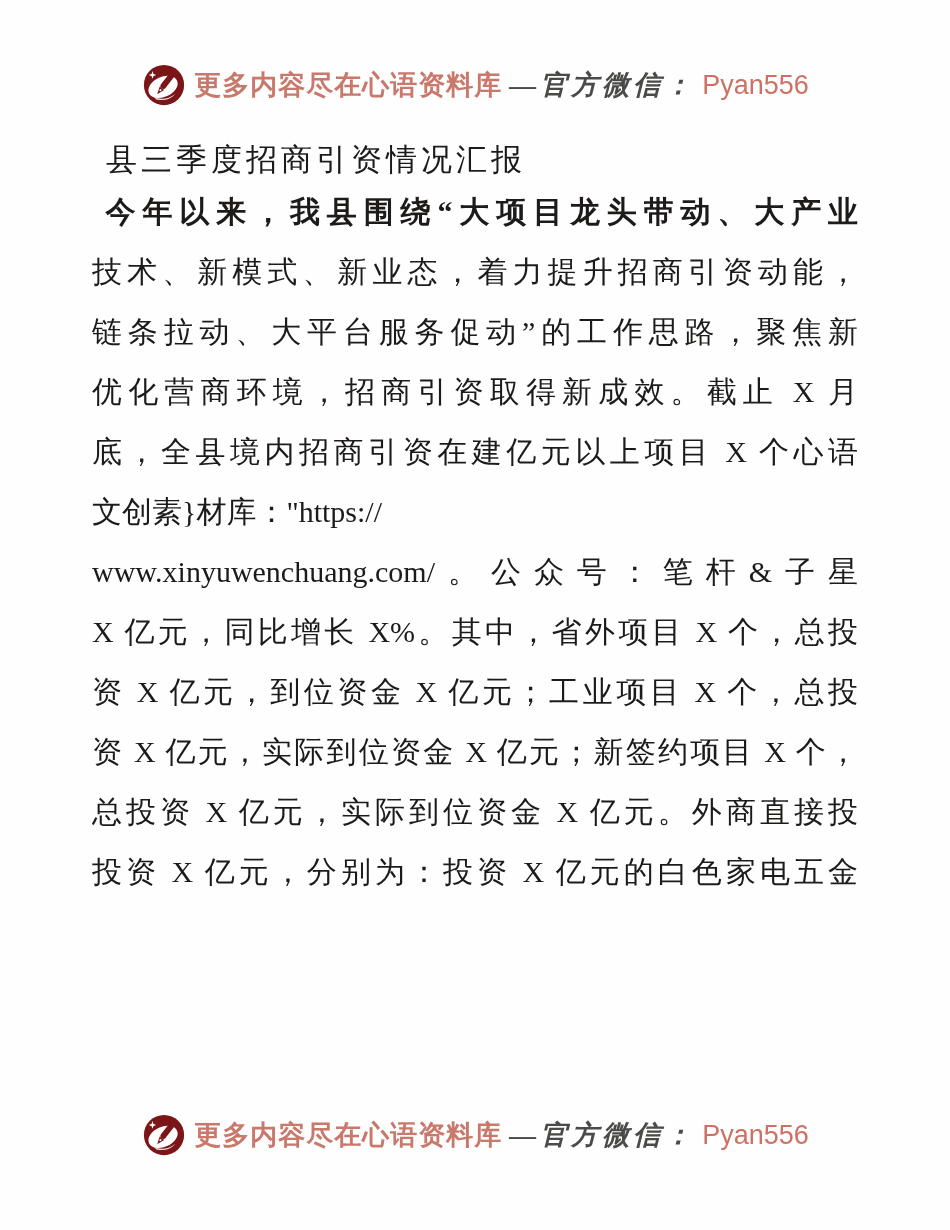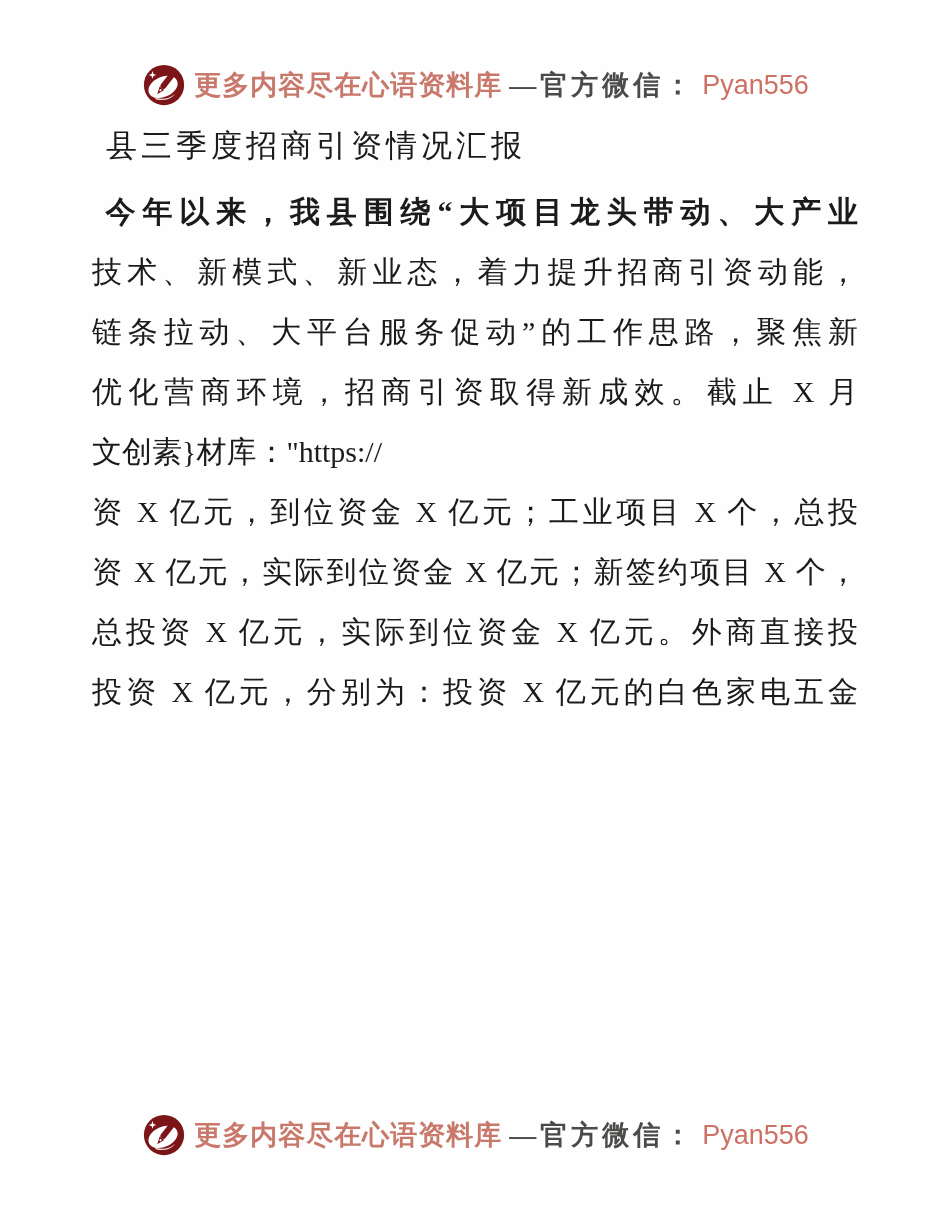--- a/index.html
+++ b/index.html
@@ -34,30 +34,31 @@
   .watermark.footer { top: 1112px; }
   .logo { display: inline-block; }
   .logo svg { width: 46px; height: 46px; display: block; }
   .brand {
     color: var(--brand, #c8796c);
     letter-spacing: 1px;
     font-weight: bold;
   }
   .wechat-label {
     color: var(--wechat_label, #4a4a48);
+    font-style: italic;
     letter-spacing: 4px;
     font-weight: bold;
   }
   .wechat-id {
     color: var(--wechat_id, #ce7165);
     font-family: "Liberation Sans", "DejaVu Sans", sans-serif;
   }
   .doc-title {
     position: absolute;
-    top: 125px;
+    top: 139px;
     left: 92px;
     width: 766px;
     margin: 0;
     font-size: 31px;
     font-weight: normal;
     letter-spacing: 4px;
     text-indent: 0.45em;
     color: var(--body_text, #1d1b1a);
   }
   .body-text {
@@ -102,21 +103,24 @@
       <span class="wechat-id">Pyan556</span>
   </div>
 
   <h1 class="doc-title">县三季度招商引资情况汇报</h1>
 
   <div class="body-text" id="body-lines">
       <div class="line indent">今年以来，我县围绕“大项目龙头带动、大产业</div>
       <div class="line">技术、新模式、新业态，着力提升招商引资动能，</div>
       <div class="line">链条拉动、大平台服务促动”的工作思路，聚焦新</div>
       <div class="line">优化营商环境，招商引资取得新成效。截止 X 月</div>
+      <div class="line">底，全县境内招商引资在建亿元以上项目 X 个心语</div>
       <div class="line no-justify">文创素}材库："https://</div>
+      <div class="line">www.xinyuwenchuang.com/。公众号：笔杆&amp;子星</div>
+      <div class="line">X 亿元，同比增长 X%。其中，省外项目 X 个，总投</div>
       <div class="line">资 X 亿元，到位资金 X 亿元；工业项目 X 个，总投</div>
       <div class="line">资 X 亿元，实际到位资金 X 亿元；新签约项目 X 个，</div>
       <div class="line">总投资 X 亿元，实际到位资金 X 亿元。外商直接投</div>
       <div class="line">投资 X 亿元，分别为：投资 X 亿元的白色家电五金</div>
     </div>
 
   <div class="watermark footer">
     <span class="logo">
       <svg viewBox="0 0 48 48" aria-hidden="true">
         <circle cx="24" cy="24" r="21" fill="var(--logo, #7b1517)"></circle>

